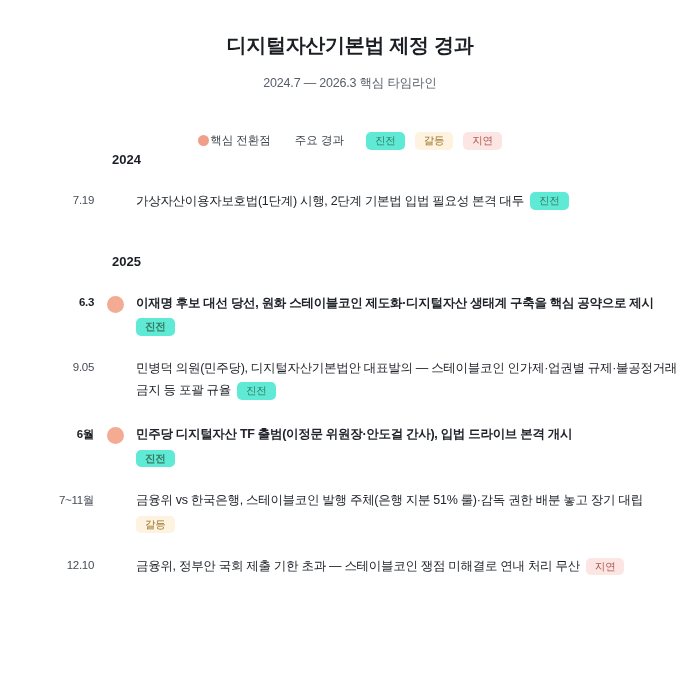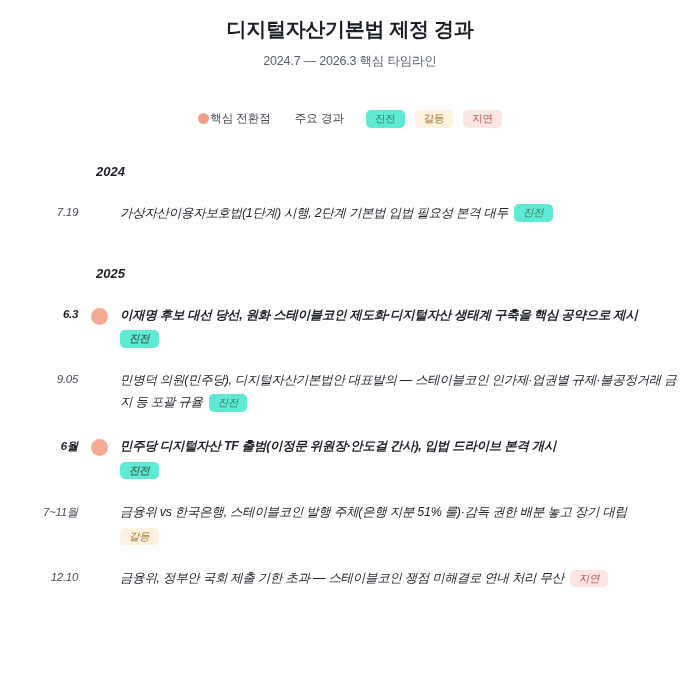--- a/index.html
+++ b/index.html
@@ -22,21 +22,21 @@
   }
   .header {
     text-align: center;
     padding-top: 16px;
   }
   .title {
     font-size: 20px;
     font-weight: bold;
     letter-spacing: -0.3px;
     color: #1b1f24;
-    margin: 0;
+    margin: 16px;
   }
   .subtitle {
     font-size: 12.5px;
     color: #565e68;
     margin-top: 10px;
     letter-spacing: -0.2px;
   }
   .legend {
     display: flex;
     align-items: center;
@@ -72,23 +72,21 @@
     letter-spacing: -0.2px;
     white-space: nowrap;
     vertical-align: middle;
   }
   .tag-progress { background: #5eead4; color: #3a7c63; }
   .tag-conflict { background: #fdf3e0; color: #9c7328; }
   .tag-delay    { background: #fbe6e4; color: #b4564c; }
 
   .timeline {
     position: relative;
-    margin-top: 34px;
-    padding-left: 0;
-    font-style: italic;
+    padding-left: 16px;
   }
   .year-row {
     position: relative;
     height: 30px;
   }
   .year-label {
     position: absolute;
     left: 96px;
     top: 2px;
     font-size: 13px;

